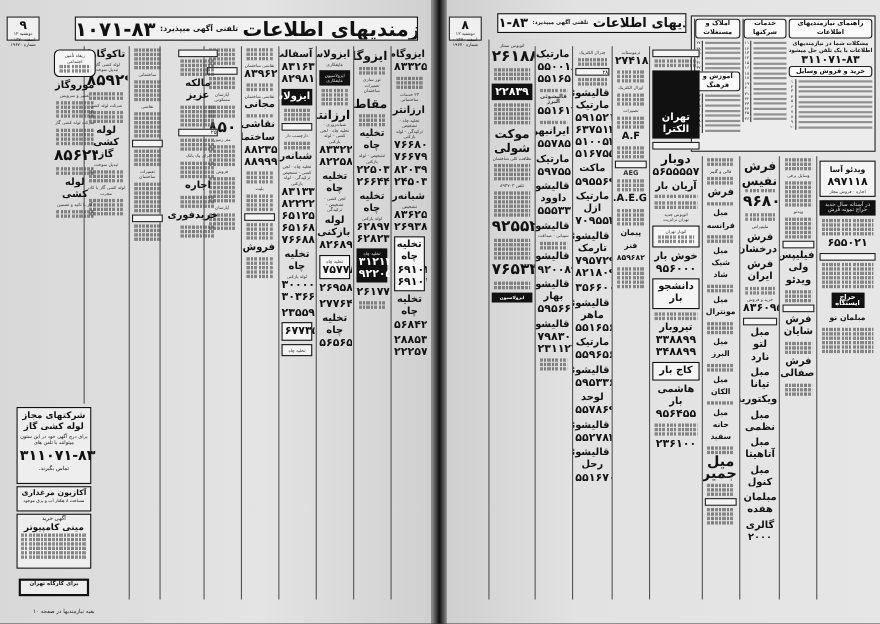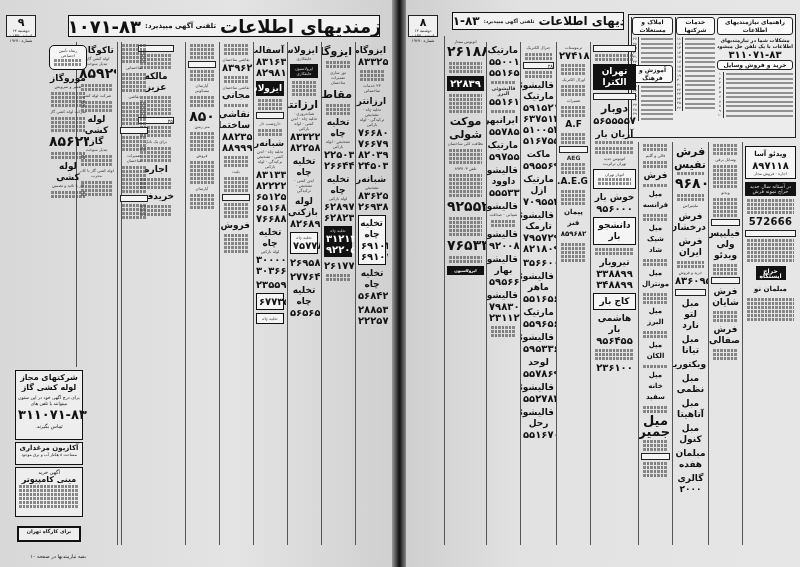--- a/index.html
+++ b/index.html
@@ -301,21 +301,21 @@
       <span class="filler"></span>
     <div class="ad">
         <span class="t">آپارتمان</span>
       </div>
     <span class="filler"></span>
       <span class="filler"></span>
       <span class="filler"></span>
       <span class="filler"></span>
   </div>
 
-  <div class="col" style="right:216px;width:55px;padding-left:16px;">
+  <div class="col" style="right:192px;width:55px;padding-left:16px;">
     <span class="tag"></span>
     <span class="filler"></span>
       <span class="filler"></span>
       <span class="filler"></span>
       <span class="filler"></span>
     <div class="ad">
         <span class="h">مالکه عزیز</span>
       </div>
     <span class="filler"></span>
       <span class="filler"></span>
@@ -679,21 +679,21 @@
     </div>
     <div class="ad inverse">
       <span class="t" style="font-size:5px;">در آستانه سال جدید</span>
       <span class="t" style="font-size:5px;">حراج نمونه فرش</span>
     </div>
     <span class="filler"></span>
       <span class="filler"></span>
       <span class="filler"></span>
       <span class="filler"></span>
     <div class="ad">
-        <span class="n">572666</span>
+        <span class="n">۶۵۵۰۲۱</span>
       </div>
     <span class="tag"></span>
     <span class="filler"></span>
       <span class="filler"></span>
       <span class="filler"></span>
       <span class="filler"></span>
       <span class="filler"></span>
       <span class="filler"></span>
     <div class="ad inverse" style="width:30px;margin:4px auto;">
         <span class="t" style="font-size:6px;font-weight:bold;color:#fff;">حراج ایستگاه</span>
@@ -855,21 +855,21 @@
       <span class="filler"></span>
       <span class="filler"></span>
       <span class="filler"></span>
   </div>
 
   <div class="col" style="left:184px;width:48px;">
     <span class="tag"></span>
     <span class="filler"></span>
       <span class="filler"></span>
     <div class="ad inverse">
-        <span class="h" style="color:#fff;">تهران الکترا</span>
+        <span class="h" style="color:#fff;margin-top:36px;">تهران الکترا</span>
       </div>
     <span class="tag"></span>
     <div class="ad">
         <span class="hb">دوبار</span>
         <span class="n">۵۶۵۵۵۵۷</span>
       </div>
     <div class="ad">
         <span class="h">آریان بار</span>
         <span class="filler"></span>
       </div>

